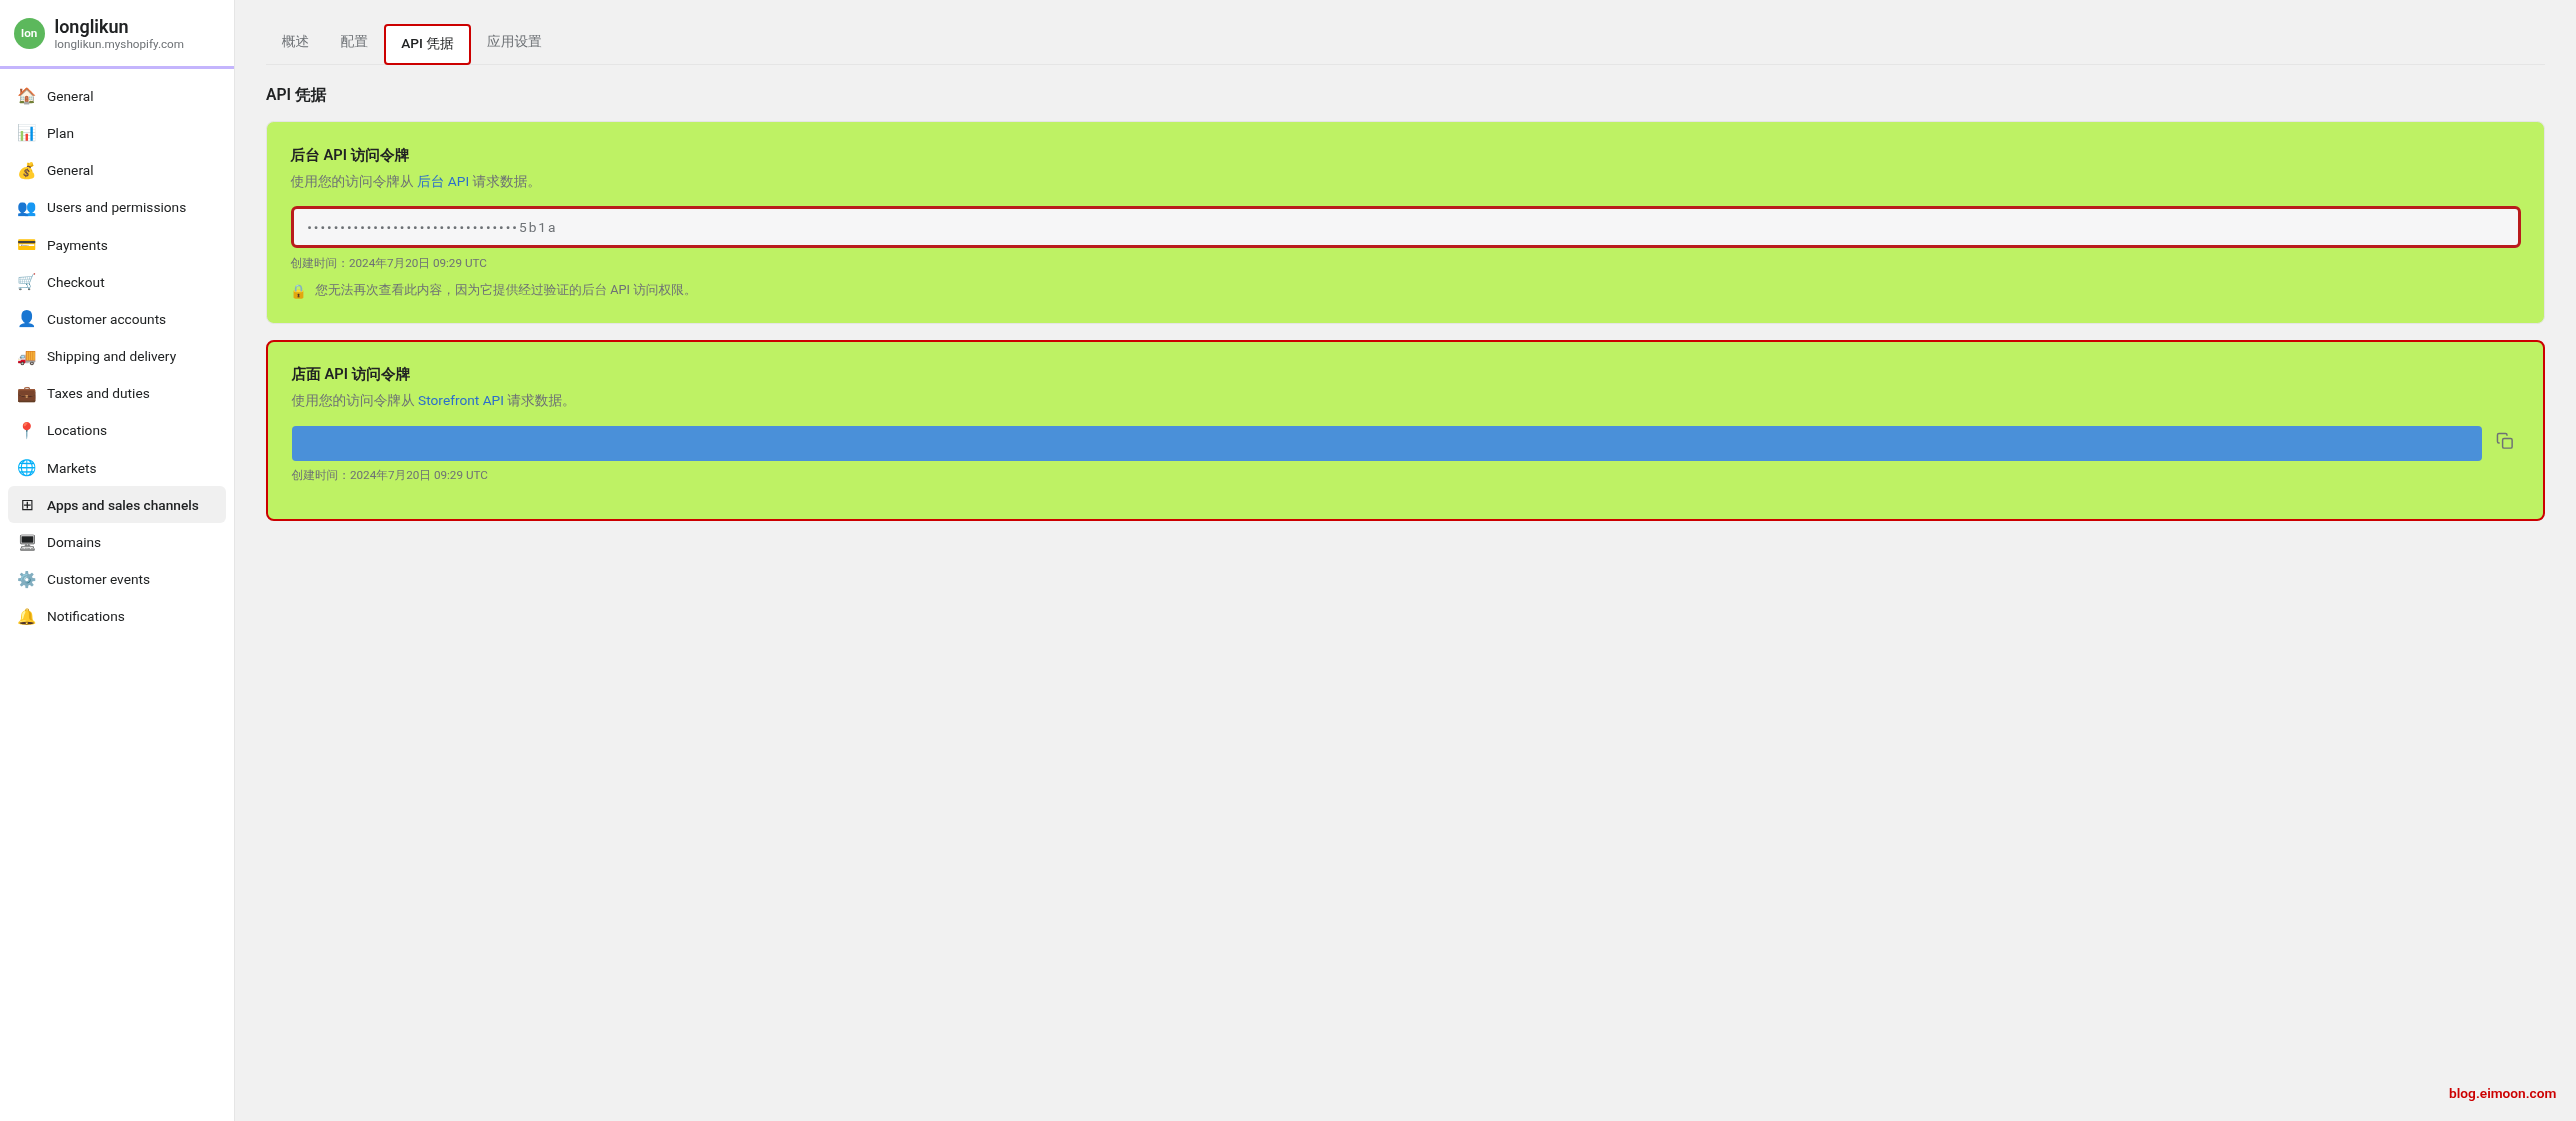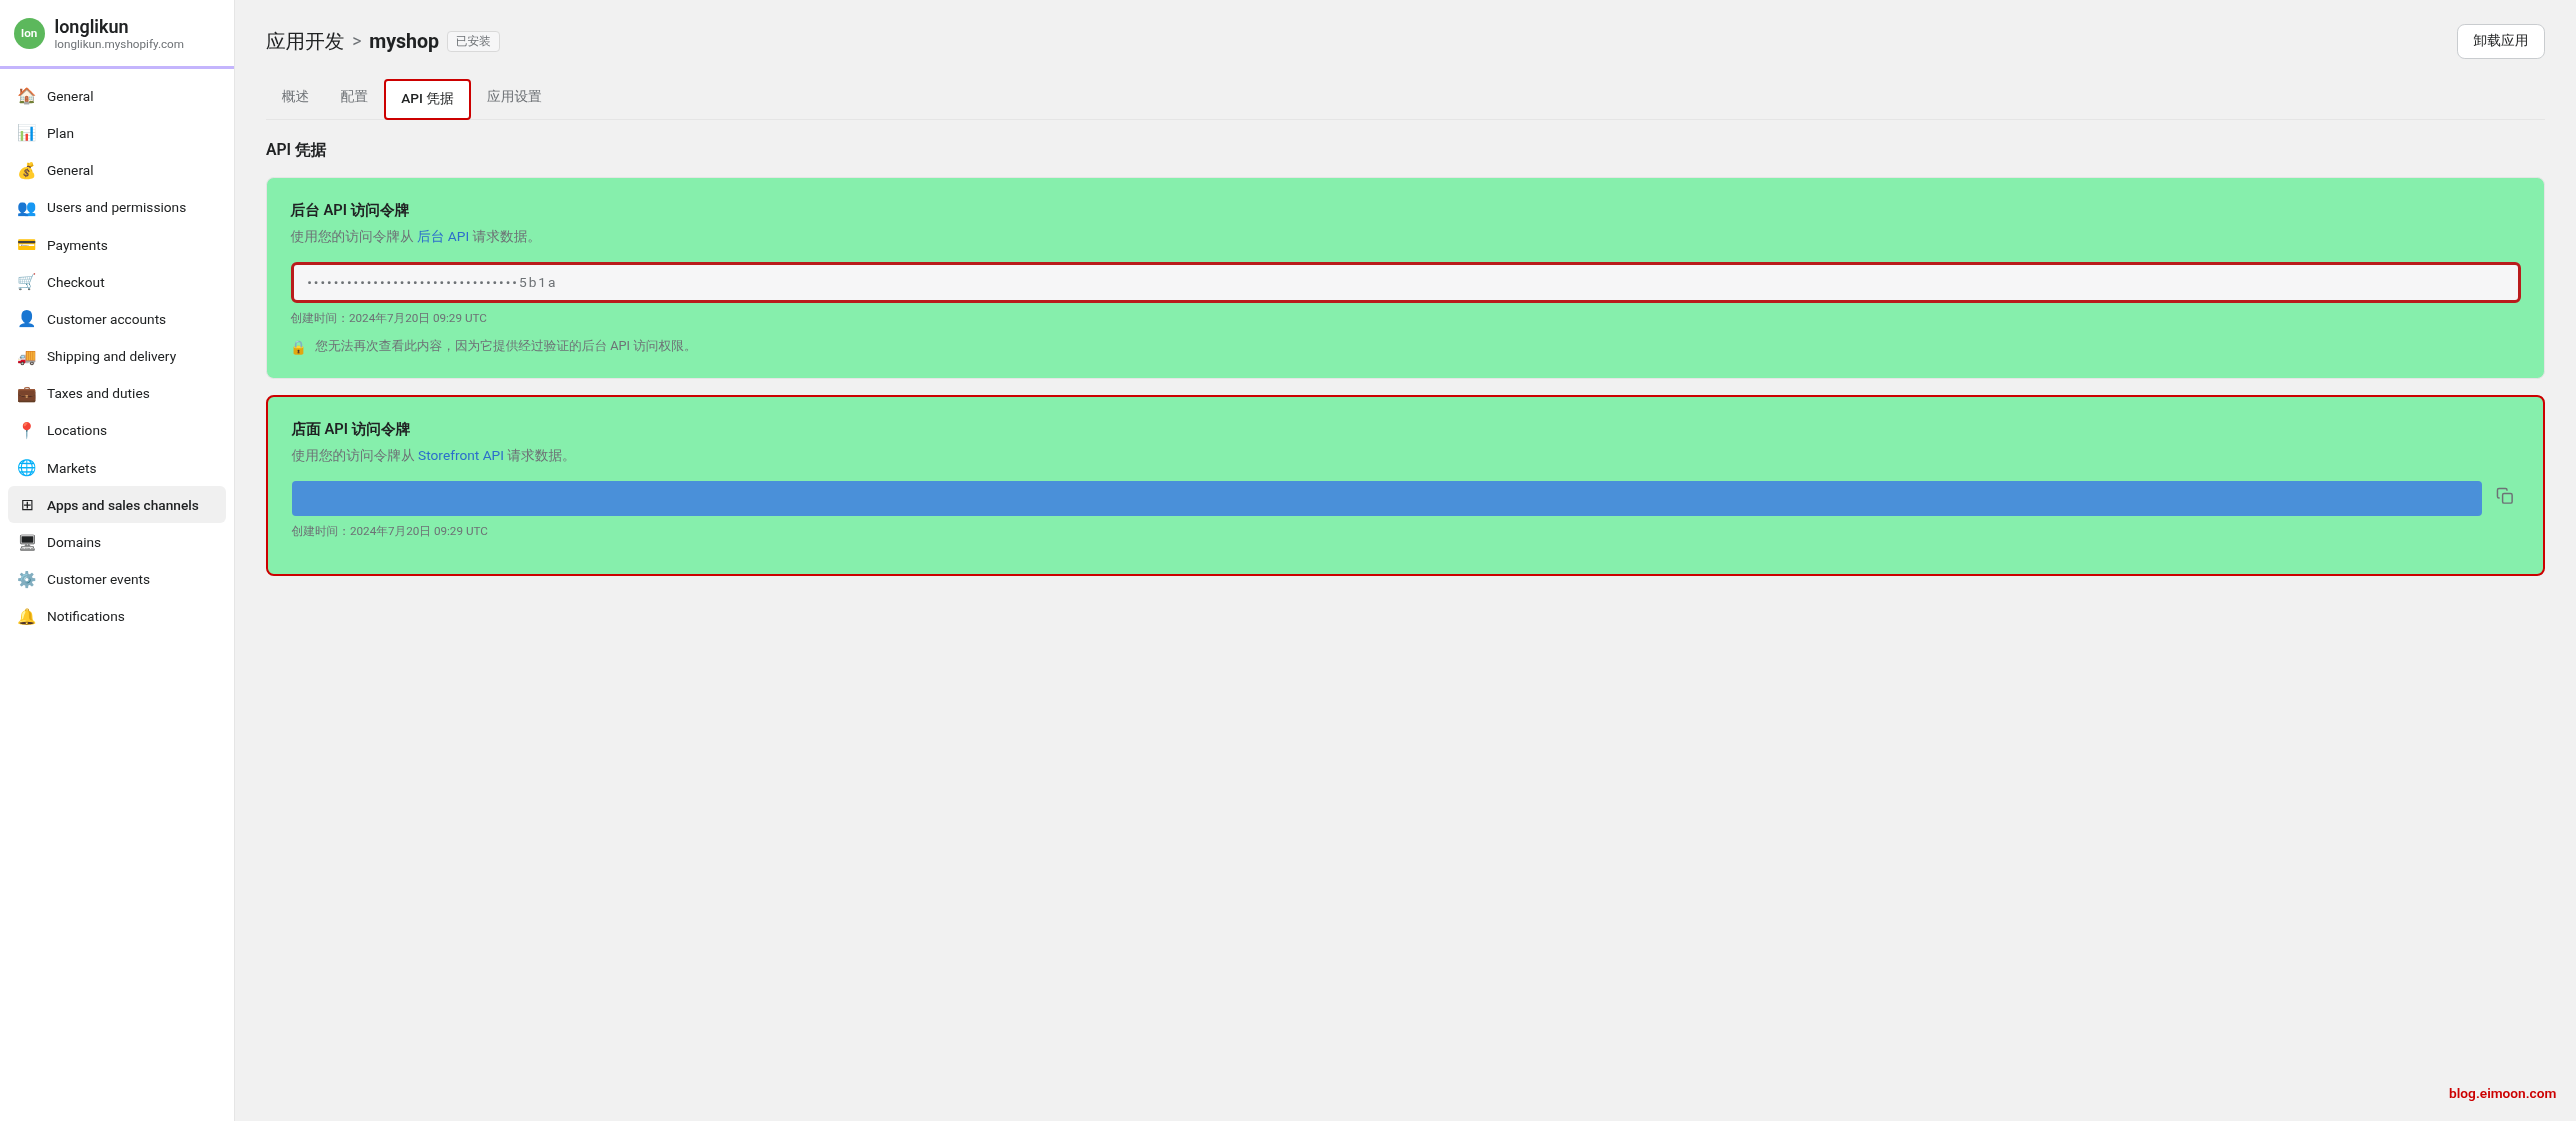--- a/index.html
+++ b/index.html
@@ -187,21 +187,21 @@
     
     .section-title {
       font-size: 15.7px;
       font-weight: 600;
       color: #202223;
       margin-bottom: 15.7px;
     }
 
     
     .card {
-      background: #86efac;
+      background: #bef264;
       border-radius: 7.8px;
       border: 1px solid #e5e5e5;
       padding: 23.5px;
       margin-bottom: 15.7px;
     }
 
     .card-title {
       font-size: 14.7px;
       font-weight: 600;
       color: #202223;
@@ -380,29 +380,20 @@
 
     <div class="sidebar-item">
       <span class="sidebar-icon">🔔</span>
       <span>Notifications</span>
     </div>
   </nav>
 </div>
 
 <div class="main">
 
-  <div class="page-header">
-    <div class="breadcrumb">
-      <span class="breadcrumb-link">应用开发</span>
-      <span class="breadcrumb-separator">&gt;</span>
-      <span class="breadcrumb-current">myshop</span>
-      <span class="breadcrumb-badge">已安装</span>
-    </div>
-    <button class="uninstall-btn">卸载应用</button>
-  </div>
 
   <div class="tabs">
     <div class="tab">概述</div>
     <div class="tab">配置</div>
     <div class="tab active">API 凭据</div>
     <div class="tab">应用设置</div>
   </div>
 
   <div class="section-title">API 凭据</div>
 

